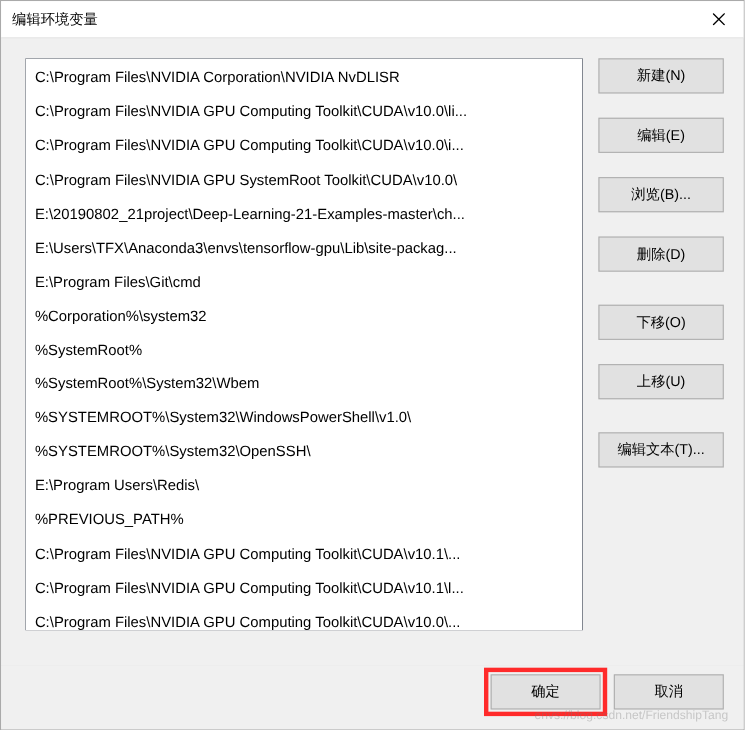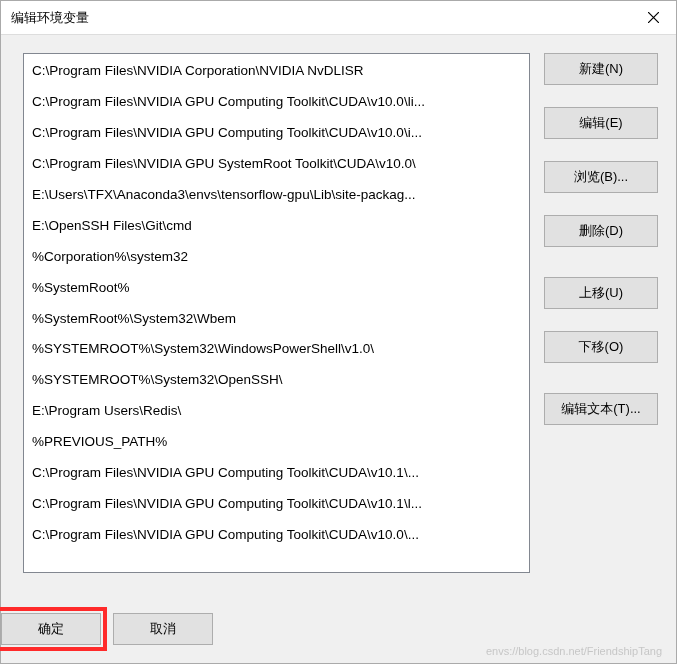--- a/index.html
+++ b/index.html
@@ -98,20 +98,21 @@
       font-size: 13px;
       color: #000;
       cursor: pointer;
       display: flex;
       align-items: center;
       justify-content: center;
       font-family: inherit;
     }
     .footer {
       display: flex;
+      justify-content: flex-end;
       padding: 8px 18px 18px 0;
       gap: 12px;
       background: #f0f0f0;
     }
     .footer .btn {
       width: 100px;
     }
     .ok-highlight {
       outline: 4px solid #ff2a2a;
       outline-offset: 2px;
@@ -155,22 +156,23 @@
   </div>
 
   <div class="body">
 
     <div class="list-container">
       <div class="listbox" id="listbox">
           <div class="list-item">C:\Program Files\NVIDIA Corporation\NVIDIA NvDLISR</div>
           <div class="list-item">C:\Program Files\NVIDIA GPU Computing Toolkit\CUDA\v10.0\li...</div>
           <div class="list-item">C:\Program Files\NVIDIA GPU Computing Toolkit\CUDA\v10.0\i...</div>
           <div class="list-item">C:\Program Files\NVIDIA GPU SystemRoot Toolkit\CUDA\v10.0\</div>
+          <div class="list-item">E:\20190802_21project\Deep-Learning-21-Examples-master\ch...</div>
           <div class="list-item">E:\Users\TFX\Anaconda3\envs\tensorflow-gpu\Lib\site-packag...</div>
-          <div class="list-item">E:\OpenSSH Files\Git\cmd</div>
+          <div class="list-item">E:\Program Files\Git\cmd</div>
           <div class="list-item">%Corporation%\system32</div>
           <div class="list-item">%SystemRoot%</div>
           <div class="list-item">%SystemRoot%\System32\Wbem</div>
           <div class="list-item">%SYSTEMROOT%\System32\WindowsPowerShell\v1.0\</div>
           <div class="list-item">%SYSTEMROOT%\System32\OpenSSH\</div>
           <div class="list-item">E:\Program Users\Redis\</div>
           <div class="list-item">%PREVIOUS_PATH%</div>
           <div class="list-item">C:\Program Files\NVIDIA GPU Computing Toolkit\CUDA\v10.1\...</div>
           <div class="list-item">C:\Program Files\NVIDIA GPU Computing Toolkit\CUDA\v10.1\l...</div>
           <div class="list-item">C:\Program Files\NVIDIA GPU Computing Toolkit\CUDA\v10.0\...</div>
@@ -179,22 +181,22 @@
 
     <div class="sidebar">
       <div class="btn-group">
         <button class="btn">新建(N)</button>
         <button class="btn">编辑(E)</button>
         <button class="btn">浏览(B)...</button>
         <button class="btn">删除(D)</button>
       </div>
       <div class="btn-gap"></div>
       <div class="btn-group">
+        <button class="btn">下移(O)</button>
         <button class="btn">上移(U)</button>
-        <button class="btn">下移(O)</button>
       </div>
       <div class="btn-gap"></div>
       <div class="btn-group">
         <button class="btn">编辑文本(T)...</button>
       </div>
     </div>
 
   </div>
 
   <div class="footer">

